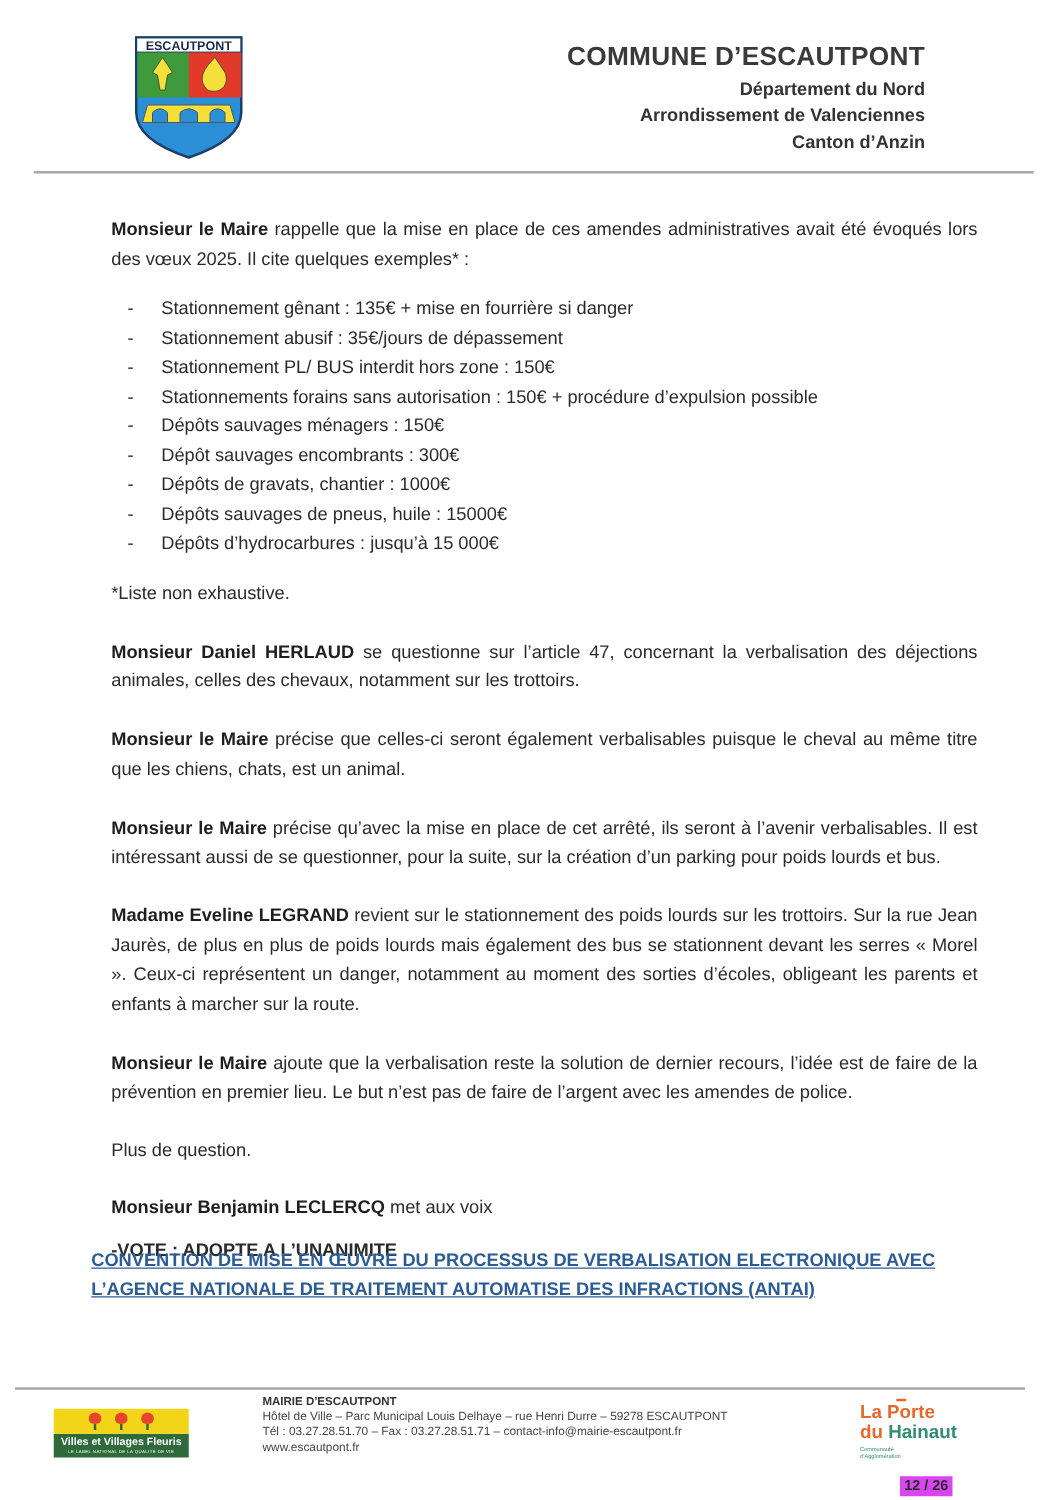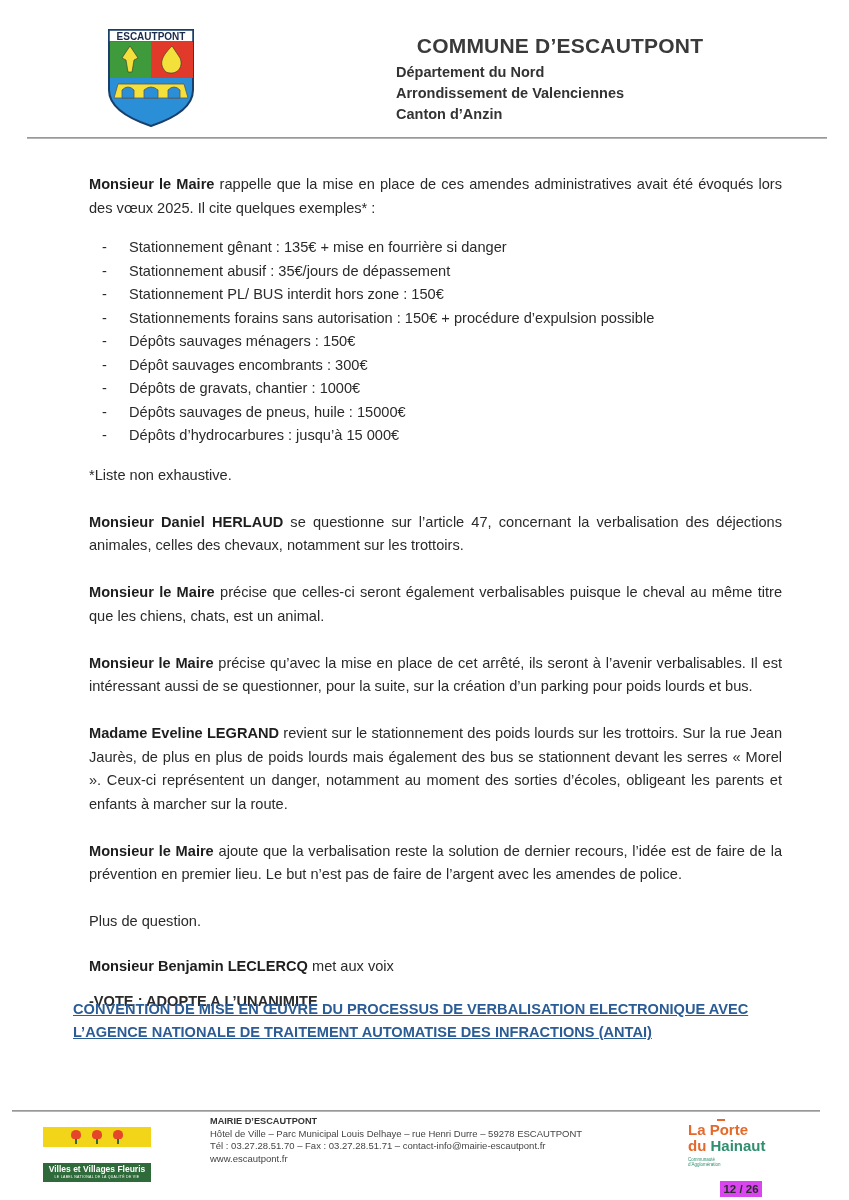--- a/index.html
+++ b/index.html
@@ -3,25 +3,25 @@
 <meta charset="utf-8">
 <style>
   html, body { margin: 0; padding: 0; background: #ffffff; }
   body {
     width: 849px; height: 1200px; position: relative; overflow: hidden;
     font-family: "Liberation Sans", sans-serif; color: #222;
   }
   .header { position: absolute; left: 0; top: 0; width: 686px; height: 140px; }
   .crest { position: absolute; left: 106px; top: 28px; width: 90px; height: 100px; }
   .commune-title {
-    position: absolute; left: 380px; top: 34px; width: 360px; text-align: center;
+    position: absolute; left: 380px; top: 34px; width: 360px; text-align: right;
     font-weight: bold; font-size: 21px; color: #3a3a3a; letter-spacing: 0.2px;
   }
   .sub-line {
-    position: absolute; width: 360px; left: 396px; text-align: left;
+    position: absolute; width: 360px; left: 380px; text-align: right;
     font-weight: bold; font-size: 14.5px; color: #333;
   }
   .rule-top {
     position: absolute; left: 27px; top: 137px; width: 800px; height: 2px;
     background: linear-gradient(to bottom, #8a8a8a, #c4c4c4);
   }
   .content {
     position: absolute; left: 73px; top: 157px; width: 725px;
     font-family: "Liberation Sans", sans-serif; font-size: 14.6px; line-height: 23.5px; color: #2a2a2a;
   }
@@ -40,21 +40,21 @@
   }
   .rule-bottom {
     position: absolute; left: 12px; top: 1110px; width: 808px; height: 2px;
     background: linear-gradient(to bottom, #8a8a8a, #c4c4c4);
   }
   .vvf {
     position: absolute; left: 43px; top: 1127px; width: 108px; height: 39px;
   }
   .vvf-top { height: 20px; background: #f2d519; position: relative; }
   .vvf-bottom { height: 19px; background: #2f6a3a; color: #fff; text-align: center; }
-  .vvf-bottom .t1 { font-size: 8.5px; font-weight: bold; line-height: 12px; display: block; margin-top: 16px; }
+  .vvf-bottom .t1 { font-size: 8.5px; font-weight: bold; line-height: 12px; display: block; }
   .vvf-bottom .t2 { font-size: 3.5px; line-height: 5px; display: block; letter-spacing: 0.3px; }
   .flower { position: absolute; top: 3px; width: 10px; height: 9px; border-radius: 50% 50% 40% 40%; background: #e5452b; }
   .flower::after { content: ""; position: absolute; left: 4px; top: 9px; width: 2px; height: 5px; background: #2f6a3a; }
   .footer-center {
     position: absolute; left: 210px; top: 1075px; width: 420px; text-align: left;
     font-family: "Liberation Sans", sans-serif; font-size: 9.5px; line-height: 12.5px; color: #444; margin-top: 40px;
   }
   .footer-center .mairie { font-weight: bold; color: #333; font-size: 9.2px; }
   .lpdh { position: absolute; left: 688px; top: 1122px; width: 110px; height: 50px; }
   .lpdh .row1, .lpdh .row2 { font-weight: bold; font-size: 15px; line-height: 16px; }

